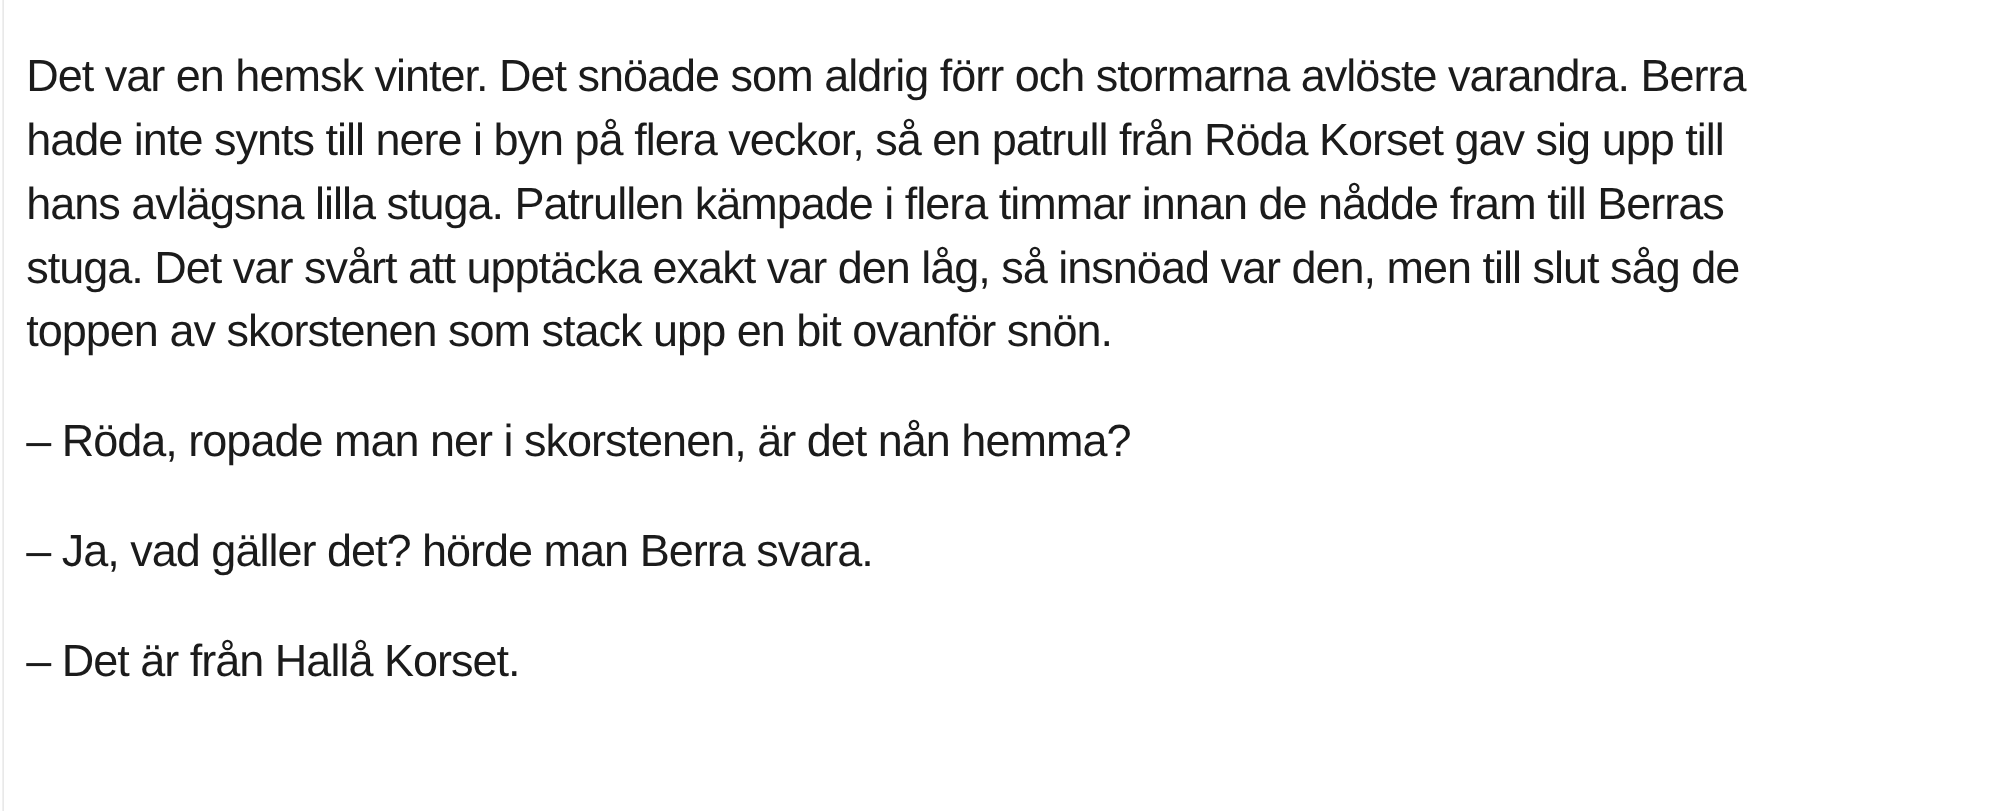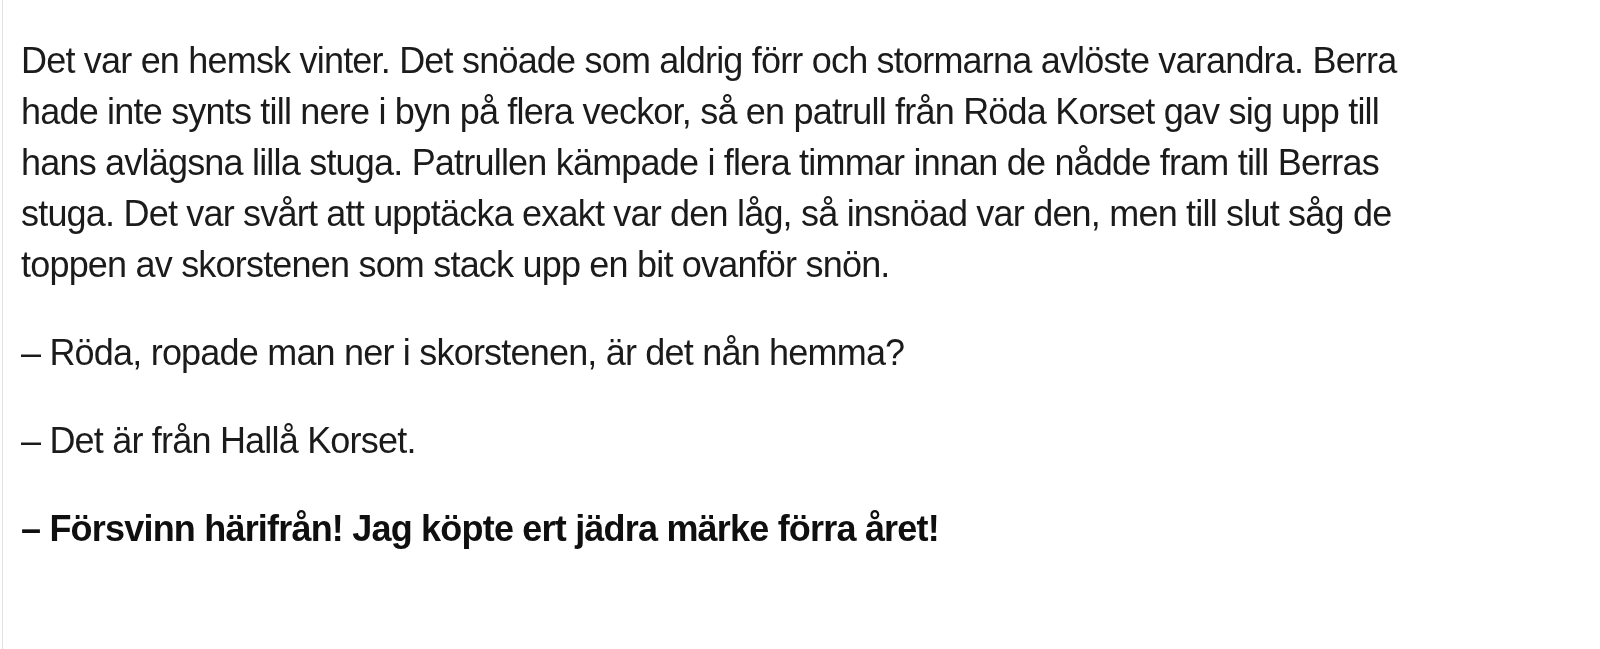--- a/index.html
+++ b/index.html
@@ -51,16 +51,16 @@
 
 <div class="page">
   <div class="left-edge"></div>
   <div class="article">
     <p class="para">Det var en hemsk vinter. Det snöade som aldrig förr och stormarna avlöste varandra. Berra
 hade inte synts till nere i byn på flera veckor, så en patrull från Röda Korset gav sig upp till
 hans avlägsna lilla stuga. Patrullen kämpade i flera timmar innan de nådde fram till Berras
 stuga. Det var svårt att upptäcka exakt var den låg, så insnöad var den, men till slut såg de
 toppen av skorstenen som stack upp en bit ovanför snön.</p>
     <p class="para">– Röda, ropade man ner i skorstenen, är det nån hemma?</p>
+    <p class="para">– Ja, vad gäller det? hörde man Berra svara.</p>
     <p class="para">– Det är från Hallå Korset.</p>
-    <p class="para bold">– Försvinn härifrån! Jag köpte ert jädra märke förra året!</p>
   </div>
 </div>
 
 </body></html>

